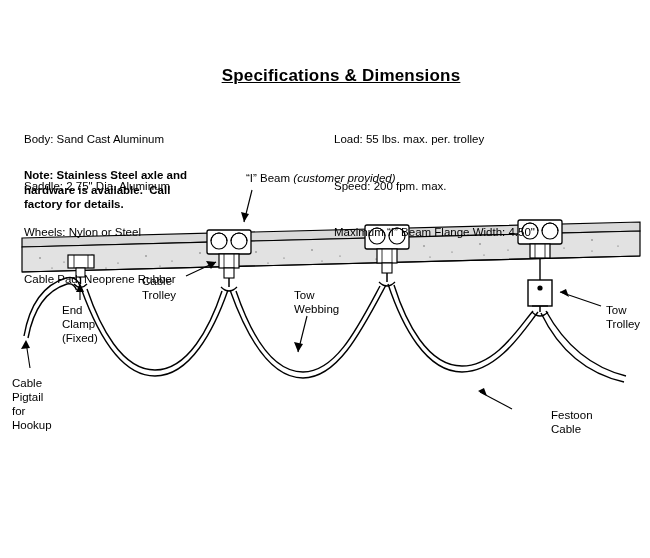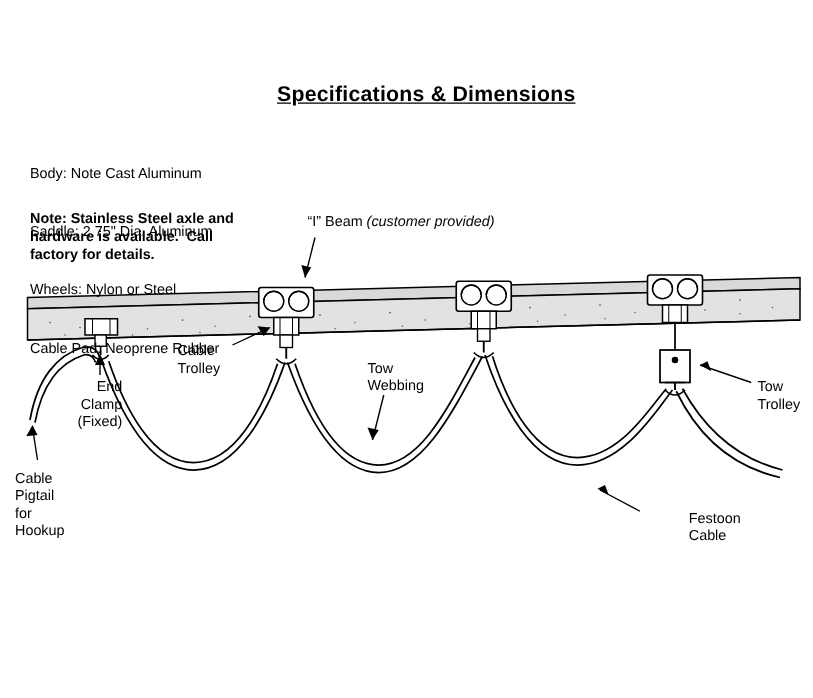--- a/index.html
+++ b/index.html
@@ -51,21 +51,21 @@
   .spec-line { white-space: pre; }
 
   #spec-left  { left: 24px;  top: 101px; width: 300px; font-size: 11.5px; line-height: 15.5px; }
   #spec-right { left: 334px; top: 101px; width: 300px; font-size: 11.5px; line-height: 15.5px; }
   #note-block { left: 24px;  top: 168px; width: 230px; font-size: 11.5px; line-height: 14.5px; font-weight: bold; }
 
   #lbl-ibeam        { left: 246px; top: 172px; font-size: 11.5px; }
   #lbl-cable-trolley{ left: 142px; top: 274px; font-size: 11.5px; line-height: 14px; }
   #lbl-tow-webbing  { left: 294px; top: 288px; font-size: 11.5px; line-height: 14px; }
   #lbl-tow-trolley  { left: 606px; top: 303px; font-size: 11.5px; line-height: 14px; }
-  #lbl-end-clamp    { left: 62px;  top: 303px; font-size: 11.5px; line-height: 14px; text-align: right; }
+  #lbl-end-clamp    { left: 62px;  top: 303px; font-size: 11.5px; line-height: 14px; text-align: left; }
   #lbl-cable-pigtail{ left: 12px;  top: 376px; font-size: 11.5px; line-height: 14px; }
   #lbl-festoon      { left: 516px; top: 408px; font-size: 11.5px; line-height: 14px; margin-left: 35px; }
 </style>
 </head>
 <body>
 
 <div id="page">
 
   <svg id="diagram-svg" viewBox="0 0 650 558">
 
@@ -208,26 +208,31 @@
       <polygon points="26,340 21,349 30,348" fill="#000" stroke="none"></polygon>
 
       <path d="M512 409 L 480 392"></path>
       <polygon points="478,391 487,396 484,388" fill="#000" stroke="none"></polygon>
     </g>
   </svg>
 
   <div id="title">Specifications &amp; Dimensions</div>
 
   <div class="txt" id="spec-left">
-    <div class="spec-line"><span class="bold">Body:</span><span> Note Cast Aluminum</span></div>
+    <div class="spec-line"><span class="bold">Body:</span><span> Sand Cast Aluminum</span></div>
     <div class="spec-line"><span class="bold">Saddle:</span><span> 2.75" Dia. Aluminum</span></div>
     <div class="spec-line"><span class="bold">Wheels:</span><span> Nylon or Steel</span></div>
     <div class="spec-line"><span class="bold">Cable Pad:</span><span> Neoprene Rubber</span></div>
   </div>
 
+  <div class="txt" id="spec-right">
+    <div class="spec-line"><span class="bold">Load:</span><span> 55 lbs. max. per. trolley</span></div>
+    <div class="spec-line"><span class="bold">Speed:</span><span> 200 fpm. max.</span></div>
+    <div class="spec-line"><span class="bold">Maximum “I” Beam Flange Width:</span><span> 4.50"</span></div>
+  </div>
 
   <div class="txt" id="lbl-ibeam"><span class="bold">“I” Beam</span><span> </span><span class="ital">(customer provided)</span></div>
 
   <div class="txt" id="note-block">Note: Stainless Steel axle and
 hardware is available.  Call
 factory for details.</div>
 
   <div class="txt bold" id="lbl-cable-trolley">Cable
 Trolley</div>
   <div class="txt bold" id="lbl-tow-webbing">Tow

